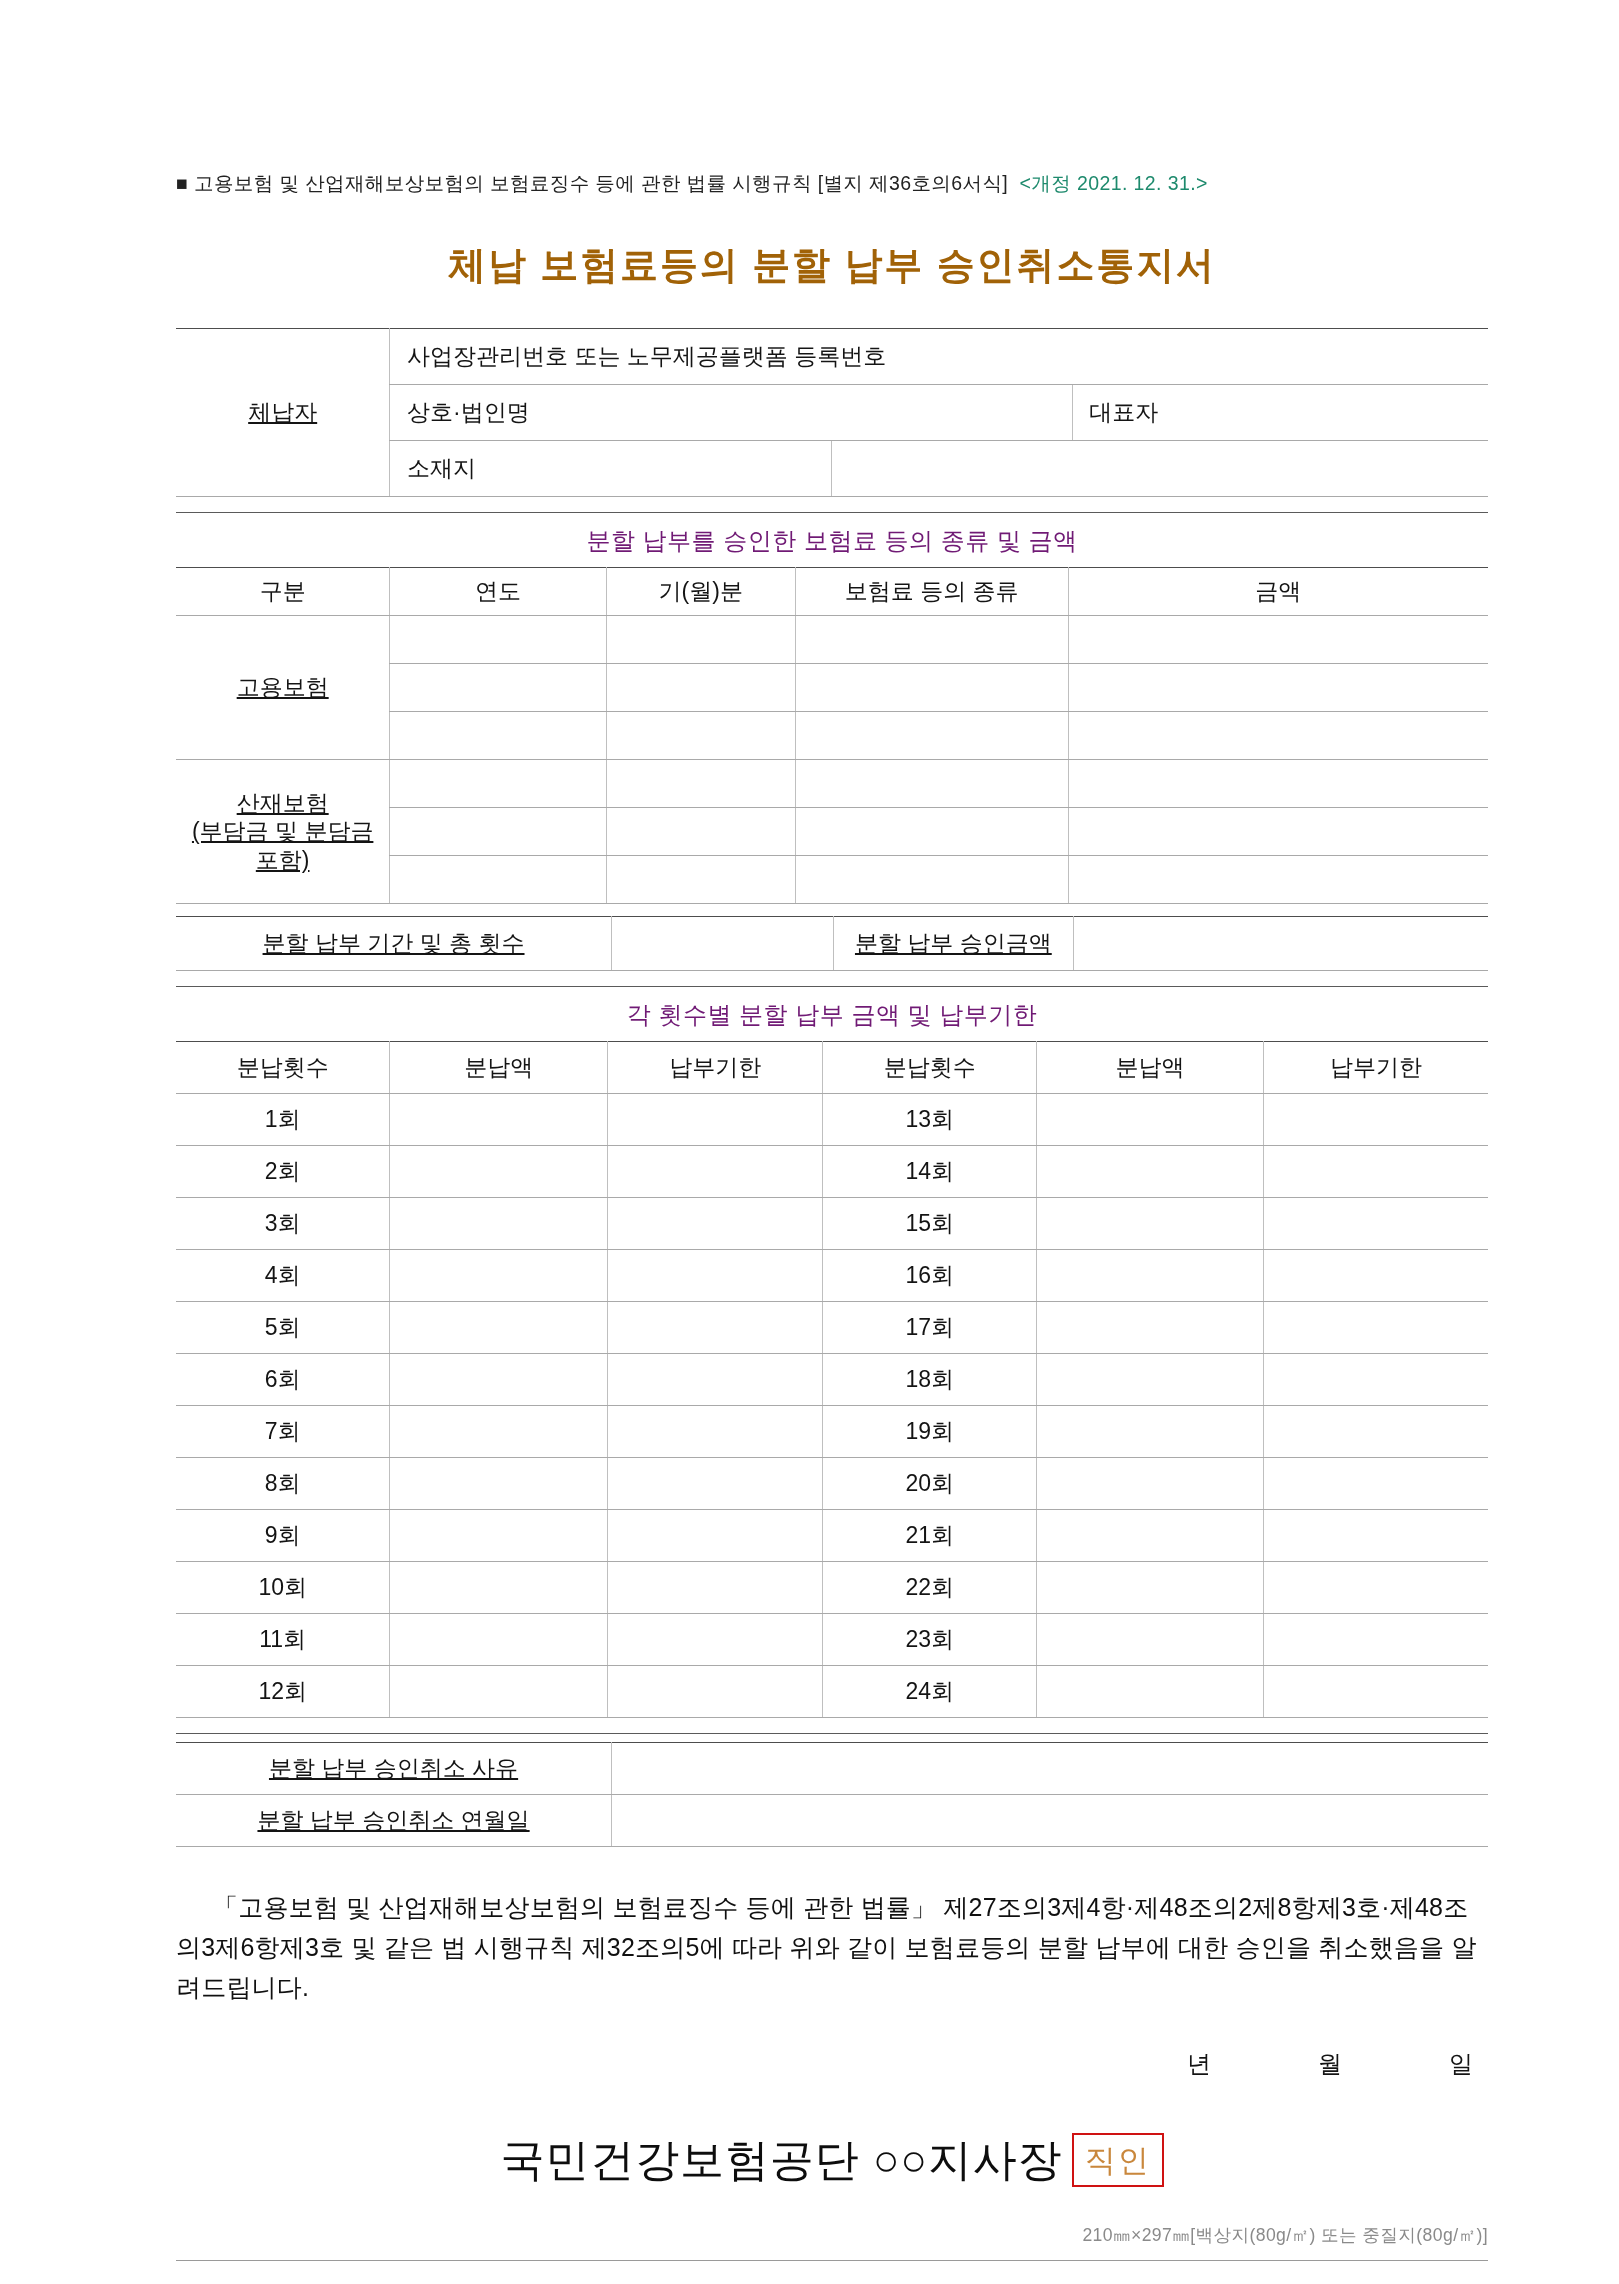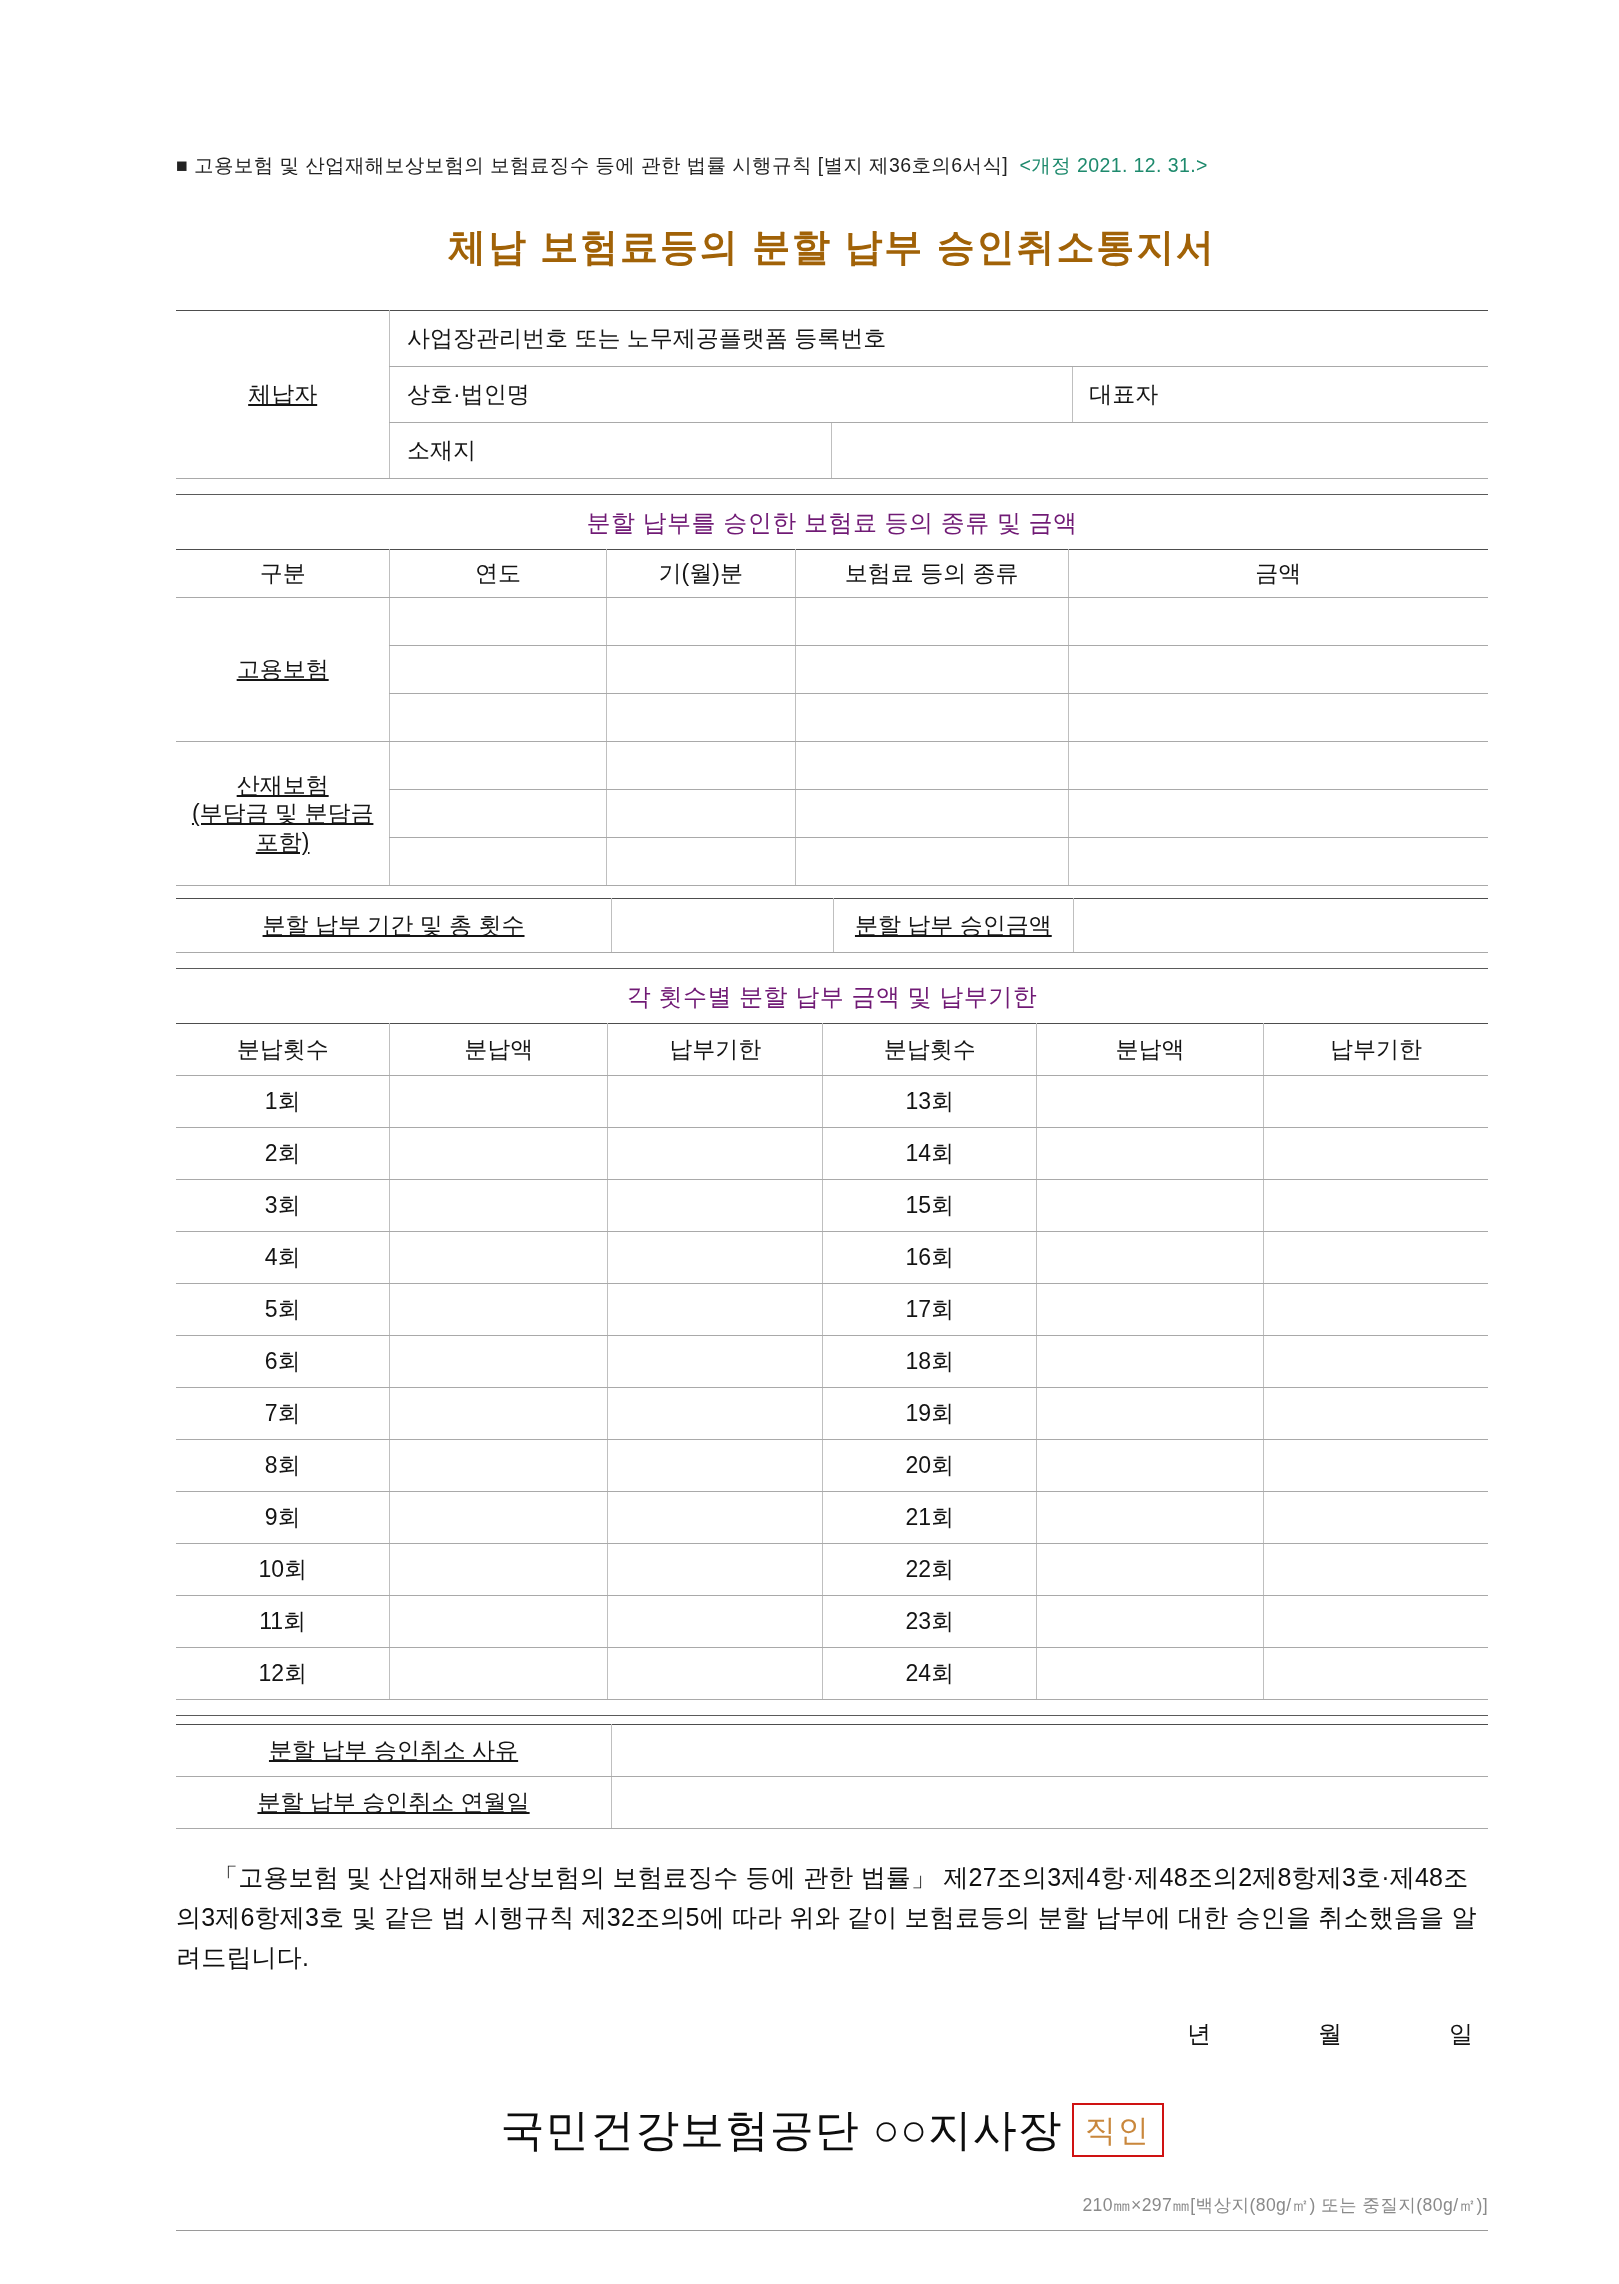--- a/index.html
+++ b/index.html
@@ -1,19 +1,19 @@
 <!DOCTYPE html>
 <html style="font-size:15px"><head>
 <meta charset="utf-8">
 <style>
   * { margin:0; padding:0; box-sizing:border-box; }
   html,body { background:#ffffff; }
   body { width:1620px; height:2285px; font-family:"Liberation Sans","DejaVu Sans",sans-serif; color:#141414; }
   .page { position:relative; width:1620px; height:2285px; background:#fff; overflow:hidden; }
-  .content { position:absolute; left:176px; top:152px; width:1312px; }
+  .content { position:absolute; left:176px; top:170px; width:1312px; }
 
   .note { font-size:19.5px; color:#222; letter-spacing:0.4px; white-space:nowrap; }
   .note .rev { color:#1e8a6d; margin-left:5.6px; }
 
   .title { text-align:center; font-size:38px; font-weight:bold; letter-spacing:1.9px; color:#a16207; margin:43px 0 37px; }
 
   table.tbl { width:100%; border-collapse:collapse; table-layout:fixed; font-size:23px; color:#141414;
               border-top:1.9px solid #4d4d4d; border-bottom:1.9px solid #4d4d4d; }
   .tbl td { border-bottom:0.9px solid #a9a9a9; padding:0 16.7px; height:56px; vertical-align:middle; }
   .tbl td.vl { border-left:0.9px solid #bfbfbf; }
@@ -28,21 +28,21 @@
   .inst td { height:52px; }
   .inst .hd, .inst .num { text-align:center; padding:0 3.7px; }
 
   .cancel td { height:52px; }
 
   .sec-rule { border-top:0.9px solid #5a5a5a; margin-top:15px; }
   .sec-title { text-align:center; font-size:24px; color:#701a75; padding:12px 0 10.2px; letter-spacing:0.5px; }
   .gap-lg { margin-top:12px; }
   .gap-sm { margin-top:7.4px; }
 
-  .law-text { margin-top:28px; font-size:25px; line-height:1.6; text-indent:37px; color:#101010; letter-spacing:0.2px; }
+  .law-text { margin-top:40px; font-size:25px; line-height:1.6; text-indent:37px; color:#101010; letter-spacing:0.2px; }
 
   .dateline { margin-top:41px; display:flex; justify-content:flex-end; gap:107px; padding-right:15px; font-size:24px; color:#141414; }
 
   .sig-row { margin-top:51px; display:flex; justify-content:center; align-items:center; gap:9.3px; }
   .sig-org { font-size:44px; color:#0d0d0d; letter-spacing:0.9px; }
   .stamp { border:2.8px solid #cf1212; color:#c9873c; font-size:31px; padding:9.3px 11px; line-height:1; letter-spacing:1.9px; }
 
   .footer { margin-top:33px; text-align:right; font-size:17.6px; color:#8a8a8a; letter-spacing:0.4px; }
   .bottom-rule { margin-top:13px; border-top:0.9px solid #9a9a9a; }
 </style>

